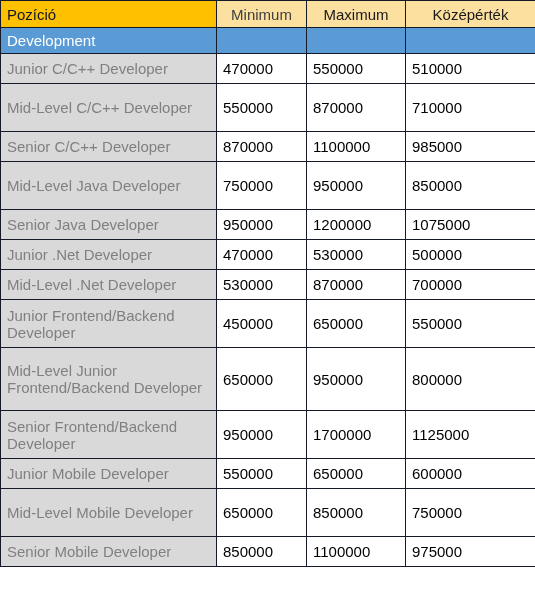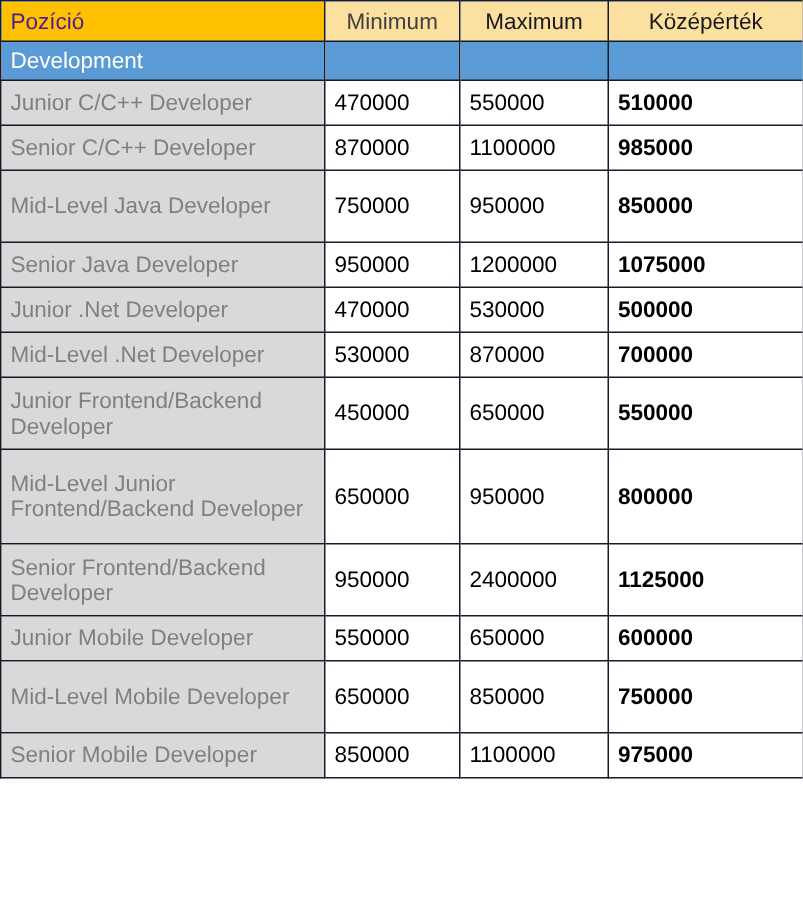--- a/index.html
+++ b/index.html
@@ -33,21 +33,21 @@
   }
 
   
   tr.header-row td {
     height: 26px;
     font-size: 16.5px;
     border-top: none;
   }
   td.h-pos {
     background: #FFC000;
-    color: #4c1d95;
+    color: #0f172a;
     text-align: left;
     border-left: none;
     font-size: 17px;
   }
   td.h-min {
     background: #FBE0A0;
     color: #404040;
     text-align: center;
   }
   td.h-num {
@@ -88,21 +88,20 @@
     border-bottom-color: #ffffff;
   }
   td.num-cell {
     background: #ffffff;
     color: #000000;
     text-align: left;
     font-size: 16px;
   }
   td.num-cell.last-col {
     border-right: none;
-    font-weight: bold;
   }
 
   tr.r1 td { height: 29px; }
   tr.r2 td { height: 47px; }
   tr.r3 td { height: 62px; }
 </style>
 </head>
 <body>
 
 <table id="salary-table">
@@ -124,20 +123,26 @@
       <td class="g-blank"></td>
       <td class="g-blank"></td>
       <td class="g-blank g-last"></td>
     </tr>
   <tr class="r1">
         <td class="pos-cell">Junior C/C++ Developer</td>
         <td class="num-cell">470000</td>
         <td class="num-cell">550000</td>
         <td class="num-cell last-col">510000</td>
       </tr>
+      <tr class="r2">
+        <td class="pos-cell">Mid-Level C/C++ Developer</td>
+        <td class="num-cell">550000</td>
+        <td class="num-cell">870000</td>
+        <td class="num-cell last-col">710000</td>
+      </tr>
       <tr class="r1">
         <td class="pos-cell">Senior C/C++ Developer</td>
         <td class="num-cell">870000</td>
         <td class="num-cell">1100000</td>
         <td class="num-cell last-col">985000</td>
       </tr>
       <tr class="r2">
         <td class="pos-cell">Mid-Level Java Developer</td>
         <td class="num-cell">750000</td>
         <td class="num-cell">950000</td>
@@ -169,21 +174,21 @@
       </tr>
       <tr class="r3">
         <td class="pos-cell">Mid-Level Junior Frontend/Backend Developer</td>
         <td class="num-cell">650000</td>
         <td class="num-cell">950000</td>
         <td class="num-cell last-col">800000</td>
       </tr>
       <tr class="r2">
         <td class="pos-cell">Senior Frontend/Backend Developer</td>
         <td class="num-cell">950000</td>
-        <td class="num-cell">2400000</td>
+        <td class="num-cell">1700000</td>
         <td class="num-cell last-col">1125000</td>
       </tr>
       <tr class="r1">
         <td class="pos-cell">Junior Mobile Developer</td>
         <td class="num-cell">550000</td>
         <td class="num-cell">650000</td>
         <td class="num-cell last-col">600000</td>
       </tr>
       <tr class="r2">
         <td class="pos-cell">Mid-Level Mobile Developer</td>

